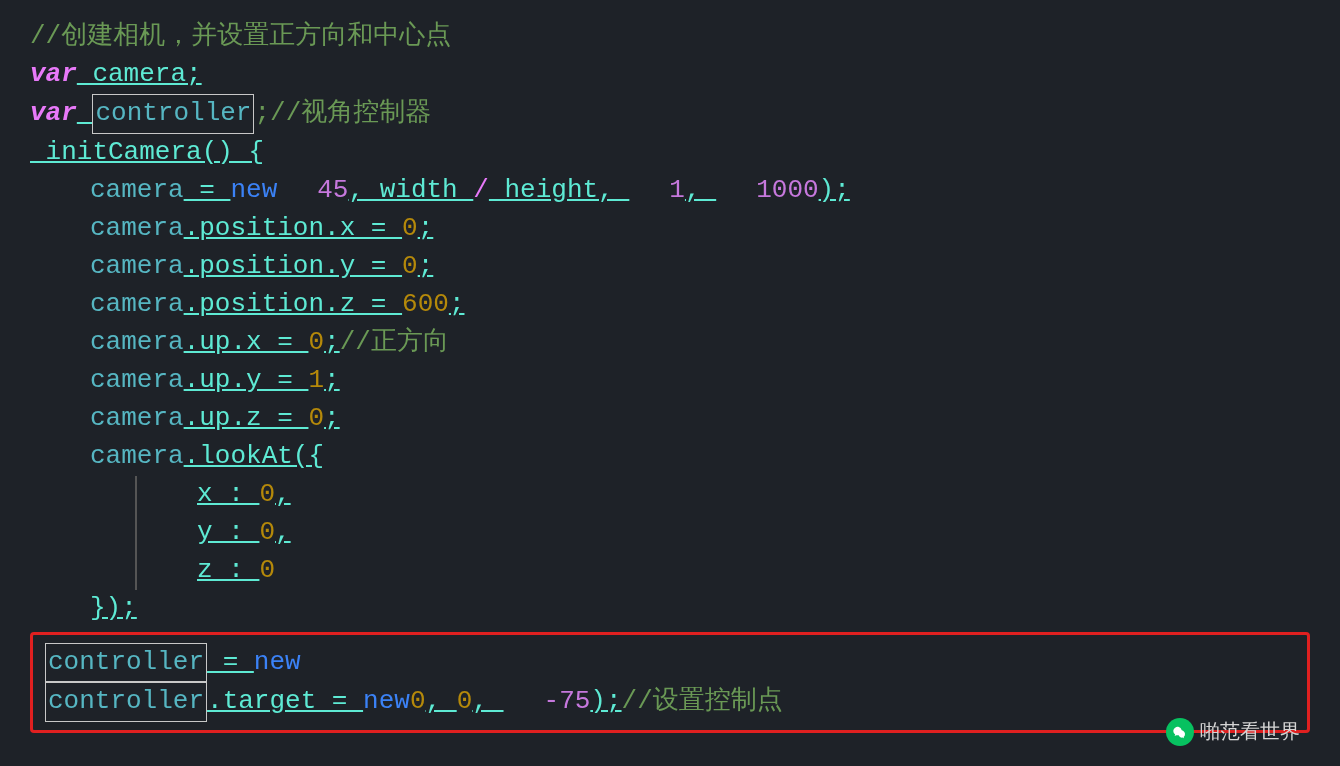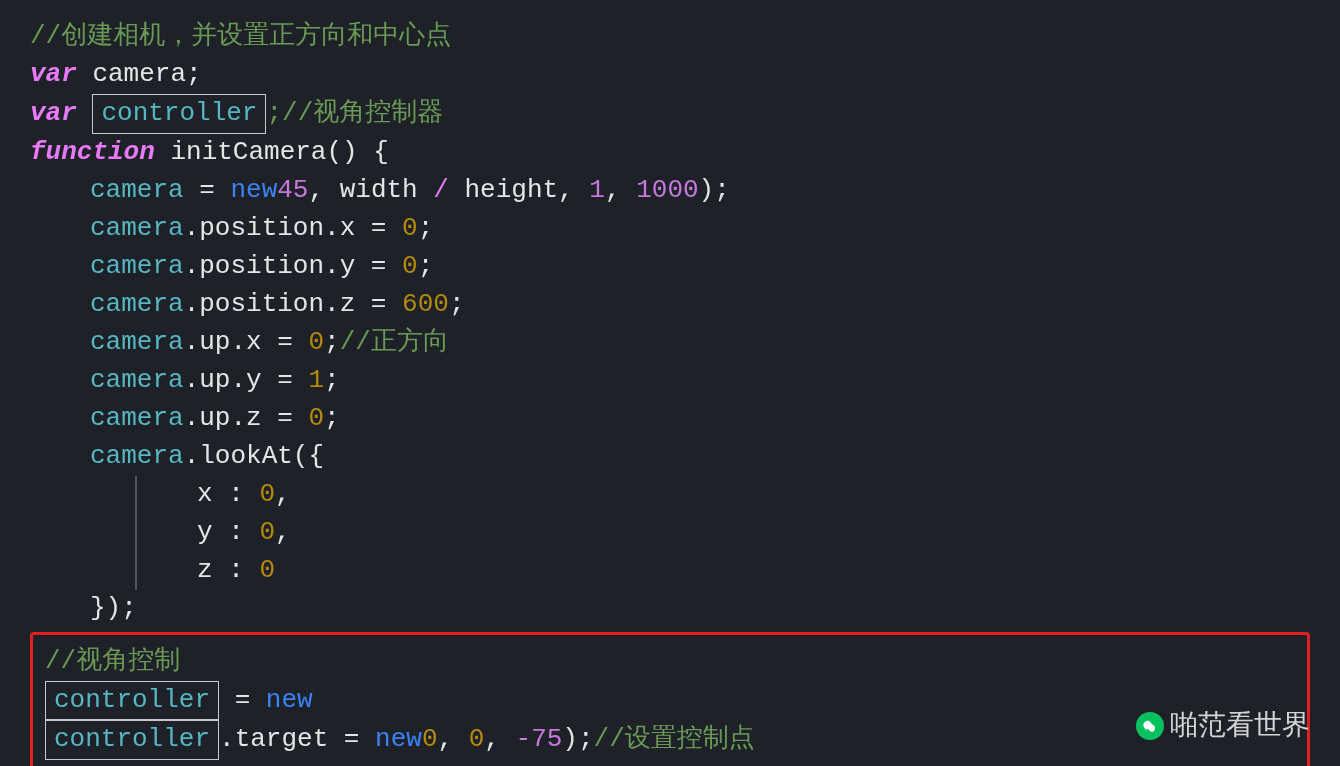--- a/index.html
+++ b/index.html
@@ -34,53 +34,53 @@
       align-items: baseline;
       white-space: pre;
       min-height: 38px;
     }
 
     .indent1 { padding-left: 60px; }
 
     
     .c-comment { color: #6a9955; font-style: normal; text-align: center; }
     .c-keyword { color: #e879f9; font-style: italic; font-weight: bold; }
-    .c-white { color: #e5e5e5; }
+    .c-white { color: #5eead4; text-decoration: underline; }
     .c-new { color: #3b82f6; }
     .c-number { color: #b5890a; }
-    .c-purple-num { color: #c678dd; }
+    .c-purple-num { color: #c678dd; margin-left: 40px; }
     .c-cyan { color: #56b6c2; }
     .c-operator { color: #e879f9; }
 
     
     .boxed {
       border: 1.5px solid #c8c8c8;
-      padding: 0 8px;
+      padding: 0 2px;
       display: inline;
     }
 
     
     .highlighted-section {
       border: 3px solid #e02020;
       border-radius: 4px;
       padding: 8px 12px;
       margin-top: 4px;
       background-color: #1e2228;
     }
 
     
     .watermark {
       position: absolute;
       bottom: 20px;
-      right: 30px;
+      right: 40px;
       display: flex;
       align-items: center;
       gap: 6px;
       color: #d4d4d4;
-      font-size: 28px;
+      font-size: 20px;
       font-family: sans-serif;
     }
 
     .wechat-icon {
       display: inline-flex;
       align-items: center;
       justify-content: center;
       width: 28px;
       height: 28px;
       background: #07c160;
@@ -104,21 +104,20 @@
   </div>
 
   <div class="code-line">
     <span class="c-keyword">var</span>
     <span class="c-white">&nbsp;</span>
     <span class="boxed c-cyan">controller</span>
     <span class="c-comment">;//视角控制器</span>
   </div>
 
   <div class="code-line">
-    <span class="c-keyword">function</span>
     <span class="c-white">&nbsp;initCamera() {</span>
   </div>
 
   <div class="code-line indent1">
     <span class="c-cyan">camera</span>
     <span class="c-white"> = </span>
     <span class="c-new">new</span>
     <span class="c-purple-num">45</span>
     <span class="c-white">, width </span>
     <span class="c-operator">/</span>
@@ -196,23 +195,20 @@
       <span class="c-number">0</span>
     </div>
   </div>
 
   <div class="code-line indent1">
     <span class="c-white">});</span>
   </div>
 
   <div class="highlighted-section">
 
-    <div class="code-line">
-      <span class="c-comment">//视角控制</span>
-    </div>
 
     <div class="code-line">
       <span class="boxed c-cyan">controller</span>
       <span class="c-white"> = </span>
       <span class="c-new">new</span>
     </div>
 
     <div class="code-line">
       <span class="boxed c-cyan">controller</span>
       <span class="c-white">.target = </span>

